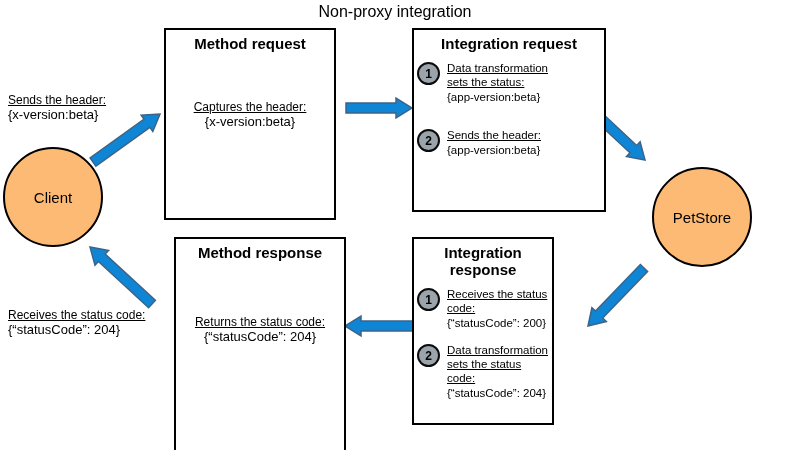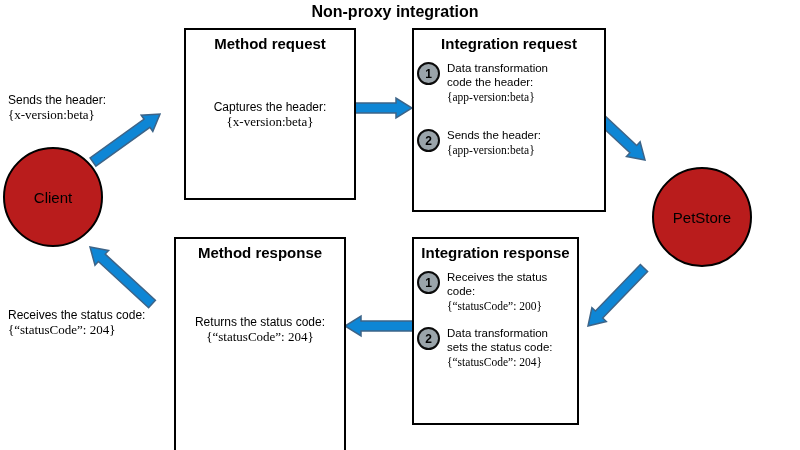--- a/index.html
+++ b/index.html
@@ -2,47 +2,47 @@
 <html style="--arrow-fill: #0E86D5; --arrow-stroke: #3D6488; --badge-fill: #9AA4AA;"><head>
 <meta charset="utf-8">
 <style>
   html,body{margin:0;padding:0;background:#fff;}
   .canvas{
     position:relative;width:800px;height:450px;background:#ffffff;
     font-family:"Liberation Sans",sans-serif;color:#000;overflow:hidden;
   }
   .main-title{
     position:absolute;left:230px;top:3px;width:330px;text-align:center;
-    font-size:16px;font-weight:700;
+    font-size:16px;font-weight:400;
   }
   .arrows{position:absolute;left:0;top:0;pointer-events:none;}
   .box{
     position:absolute;border:2px solid #000;background:#fff;box-sizing:border-box;
   }
   .box-title{text-align:center;font-size:15px;font-weight:600;margin-top:5px;}
-  .sans{font-size:12px;line-height:1.2;}
-  .mono{font-family:Liberation Serif, serif;font-size:13px;line-height:1.25;}
+  .sans{font-size:12px;line-height:1.2;text-decoration:underline;}
+  .mono{font-family:Liberation Sans, sans-serif;font-size:13px;line-height:1.25;}
   .center-body{position:absolute;left:0;right:0;text-align:center;}
   .mr-body{top:70px;}
   .mres-body{top:76px;}
   .steps{margin-top:10px;}
   .step{display:flex;align-items:flex-start;gap:7px;padding-left:3px;}
   .step .sans{font-size:11.5px;line-height:1.2;}
   .step .mono{font-size:11.5px;line-height:1.35;}
   .gap-big{margin-bottom:24px;}
   .gap-small{margin-bottom:13px;}
   .badge{
     width:19px;height:19px;border-radius:50%;
     background:var(--badge-fill,#9AA4AA);border:2px solid #0b0b0b;
     display:flex;align-items:center;justify-content:center;
     font-size:12px;font-weight:bold;flex:0 0 auto;box-sizing:content-box;
   }
   .node{
     position:absolute;width:100px;height:100px;border:2px solid #000;border-radius:50%;
-    background:#b91c1c;display:flex;align-items:center;justify-content:center;
+    background:#fdba74;display:flex;align-items:center;justify-content:center;
     font-size:15px;box-sizing:border-box;
   }
   .note{position:absolute;}
   .ep-caption{position:absolute;left:668px;top:131px;font-size:12.5px;line-height:1.22;}
 </style>
 </head>
 <body>
 
 <div class="canvas">
 
@@ -66,36 +66,36 @@
   </div>
   <div class="note" style="left:8px;top:308px">
     <div class="sans">Receives the status code:</div>
     <div class="mono">{“statusCode”: 204}</div>
   </div>
 
   <div class="node" style="left:652px;top:167px">
     <span>PetStore</span>
   </div>
 
-  <div class="box" style="left:184px;top:28px;width:172px;height:172px">
+  <div class="box" style="left:164px;top:28px;width:172px;height:192px">
     <div class="box-title">Method request</div>
     <div class="center-body mr-body">
       <div class="sans">Captures the header:</div>
       <div class="mono">{x-version:beta}</div>
     </div>
   </div>
 
   <div class="box" style="left:412px;top:28px;width:194px;height:184px">
     <div class="box-title">Integration request</div>
     <div class="steps">
       <div class="step gap-big">
         <div class="badge">1</div>
         <div>
           <div class="sans">Data transformation</div>
-          <div class="sans">code the header:</div>
+          <div class="sans">sets the status:</div>
           <div class="mono">{app-version:beta}</div>
         </div>
       </div>
       <div class="step">
         <div class="badge">2</div>
         <div>
           <div class="sans">Sends the header:</div>
           <div class="mono">{app-version:beta}</div>
         </div>
       </div>
@@ -103,21 +103,21 @@
   </div>
 
   <div class="box" style="left:174px;top:237px;width:172px;height:216px">
     <div class="box-title">Method response</div>
     <div class="center-body mres-body">
       <div class="sans">Returns the status code:</div>
       <div class="mono">{“statusCode”: 204}</div>
     </div>
   </div>
 
-  <div class="box" style="left:412px;top:237px;width:167px;height:188px">
+  <div class="box" style="left:412px;top:237px;width:142px;height:188px">
     <div class="box-title">Integration response</div>
     <div class="steps">
       <div class="step gap-small">
         <div class="badge">1</div>
         <div>
           <div class="sans">Receives the status code:</div>
           <div class="mono">{“statusCode”: 200}</div>
         </div>
       </div>
       <div class="step">

